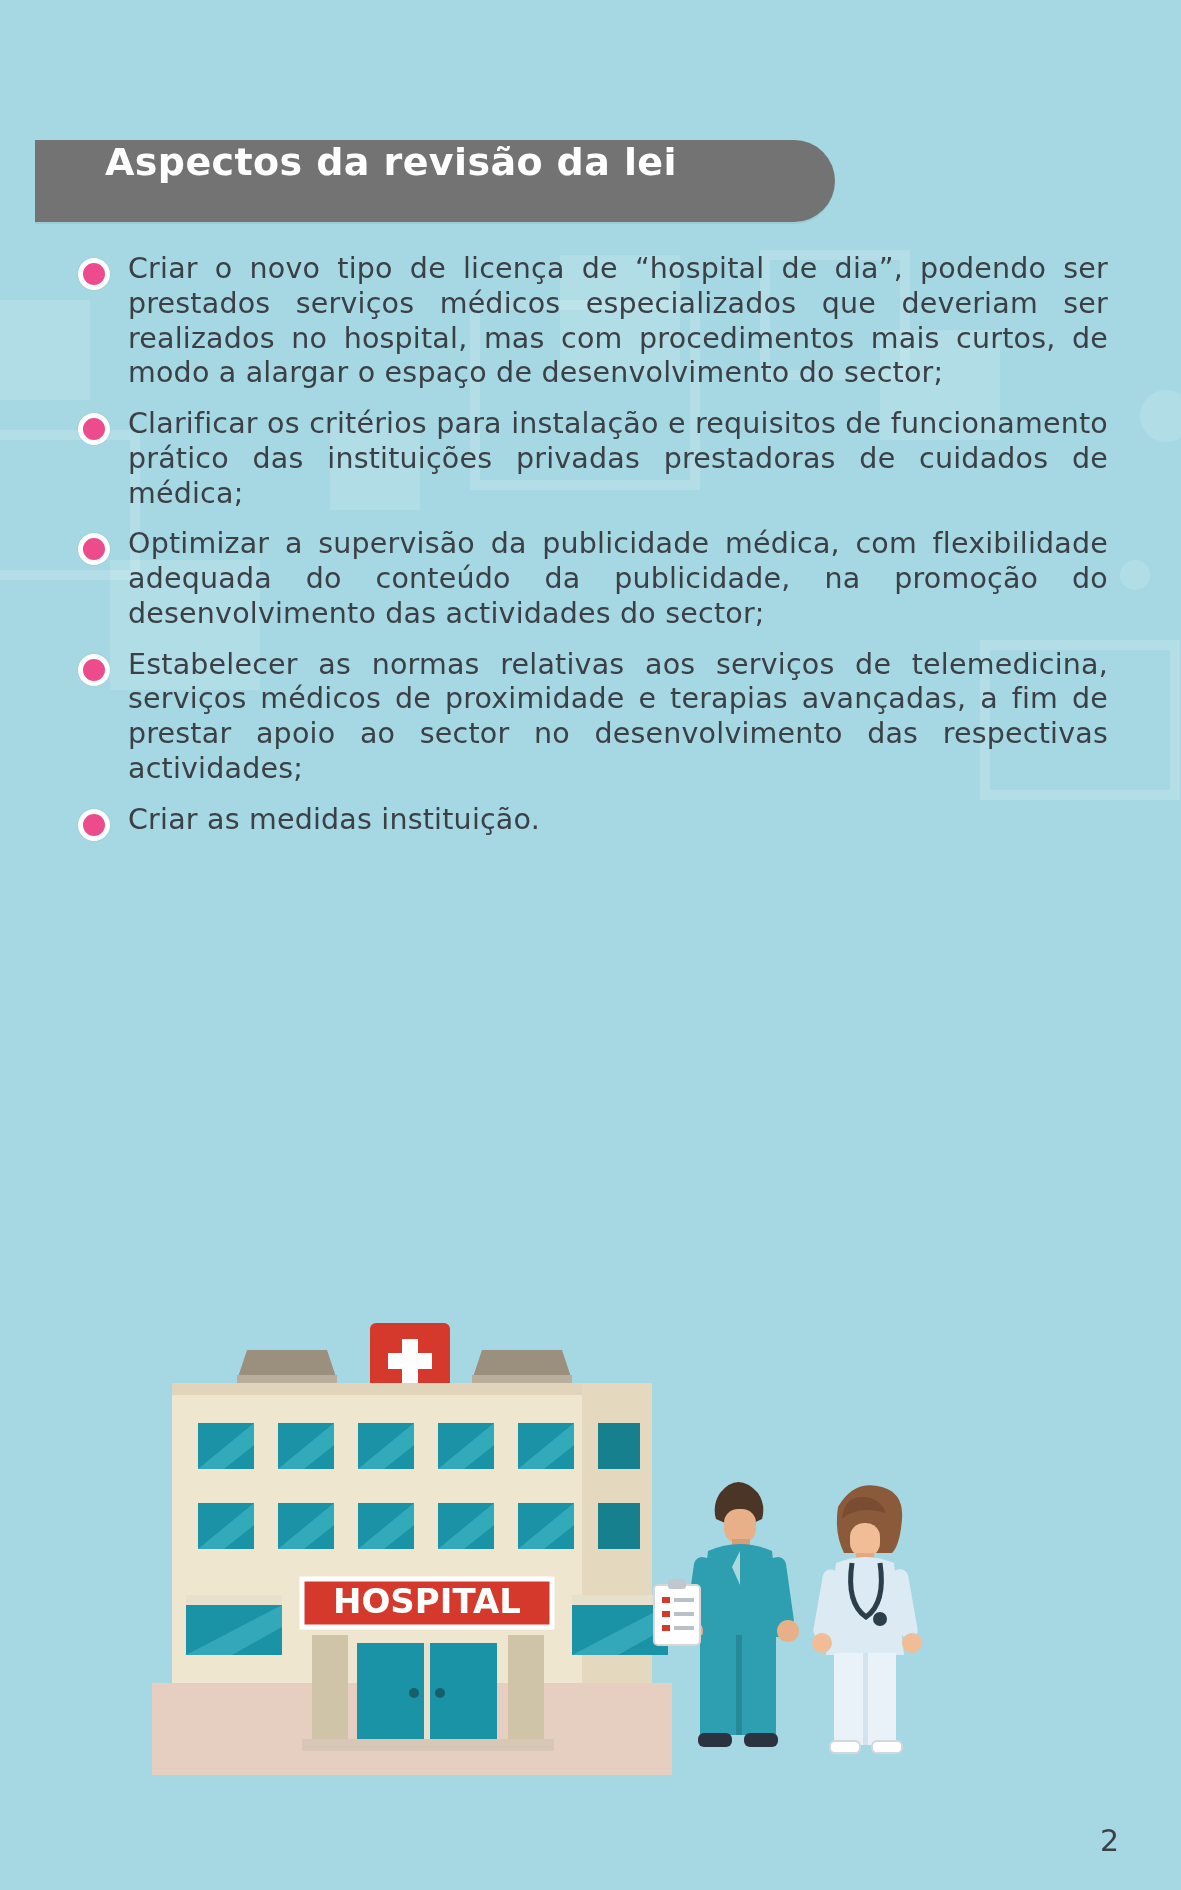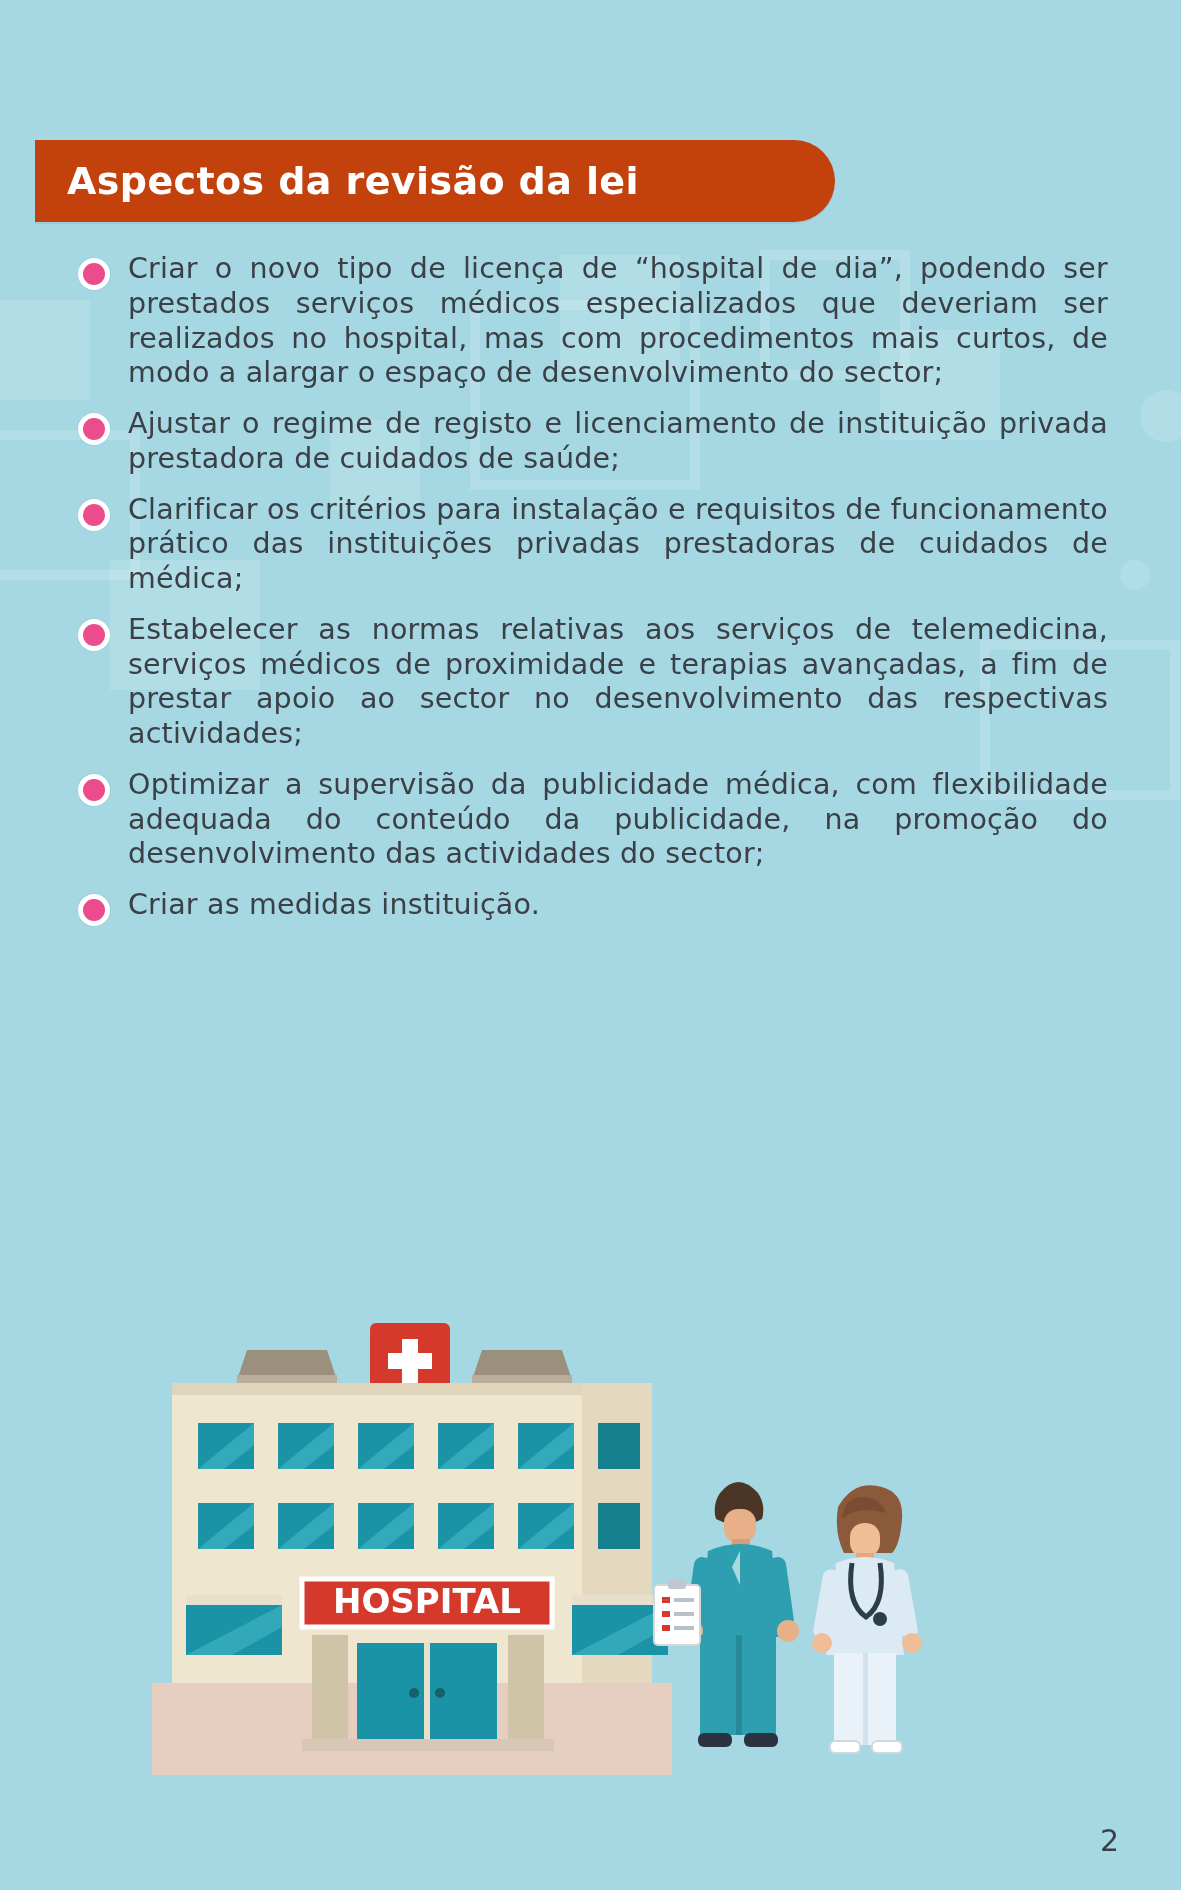--- a/index.html
+++ b/index.html
@@ -38,25 +38,25 @@
     background: rgba(255,255,255,0.14);
   }
 
   
   #title-banner {
     position: absolute;
     left: 35px;
     top: 140px;
     width: 800px;
     height: 82px;
-    background: #c2410c;
+    background: #737373;
     border-radius: 0 42px 42px 0;
     display: flex;
-    align-items: center;
-    padding-left: 32px;
+    align-items: flex-start;
+    padding-left: 70px;
     box-shadow: 0 2px 0 rgba(0,0,0,0.05);
   }
   #title-banner .title-text {
     color: #ffffff;
     font-size: 38px;
     font-weight: bold;
     letter-spacing: 0.4px;
   }
 
   
@@ -132,38 +132,34 @@
   <span class="title-text">Aspectos da revisão da lei</span>
 </div>
 
 <div id="bullet-list">
 
   <div class="bullet-item">
     <span class="bullet-marker"></span>
     <span class="bullet-text">Criar o novo tipo de licença de “hospital de dia”, podendo ser prestados serviços médicos especializados que deveriam ser realizados no hospital, mas com procedimentos mais curtos, de modo a alargar o espaço de desenvolvimento do sector;</span>
   </div>
 
-  <div class="bullet-item">
-    <span class="bullet-marker"></span>
-    <span class="bullet-text">Ajustar o regime de registo e licenciamento de instituição privada prestadora de cuidados de saúde;</span>
-  </div>
 
   <div class="bullet-item">
     <span class="bullet-marker"></span>
     <span class="bullet-text">Clarificar os critérios para instalação e requisitos de funcionamento prático das instituições privadas prestadoras de cuidados de médica;</span>
   </div>
 
   <div class="bullet-item">
     <span class="bullet-marker"></span>
+    <span class="bullet-text">Optimizar a supervisão da publicidade médica, com flexibilidade adequada do conteúdo da publicidade, na promoção do desenvolvimento das actividades do sector;</span>
+  </div>
+
+  <div class="bullet-item">
+    <span class="bullet-marker"></span>
     <span class="bullet-text">Estabelecer as normas relativas aos serviços de telemedicina, serviços médicos de proximidade e terapias avançadas, a fim de prestar apoio ao sector no desenvolvimento das respectivas actividades;</span>
-  </div>
-
-  <div class="bullet-item">
-    <span class="bullet-marker"></span>
-    <span class="bullet-text">Optimizar a supervisão da publicidade médica, com flexibilidade adequada do conteúdo da publicidade, na promoção do desenvolvimento das actividades do sector;</span>
   </div>
 
   <div class="bullet-item">
     <span class="bullet-marker"></span>
     <span class="bullet-text">Criar as medidas instituição.</span>
   </div>
 
 </div>
 
 <div id="illustration">

